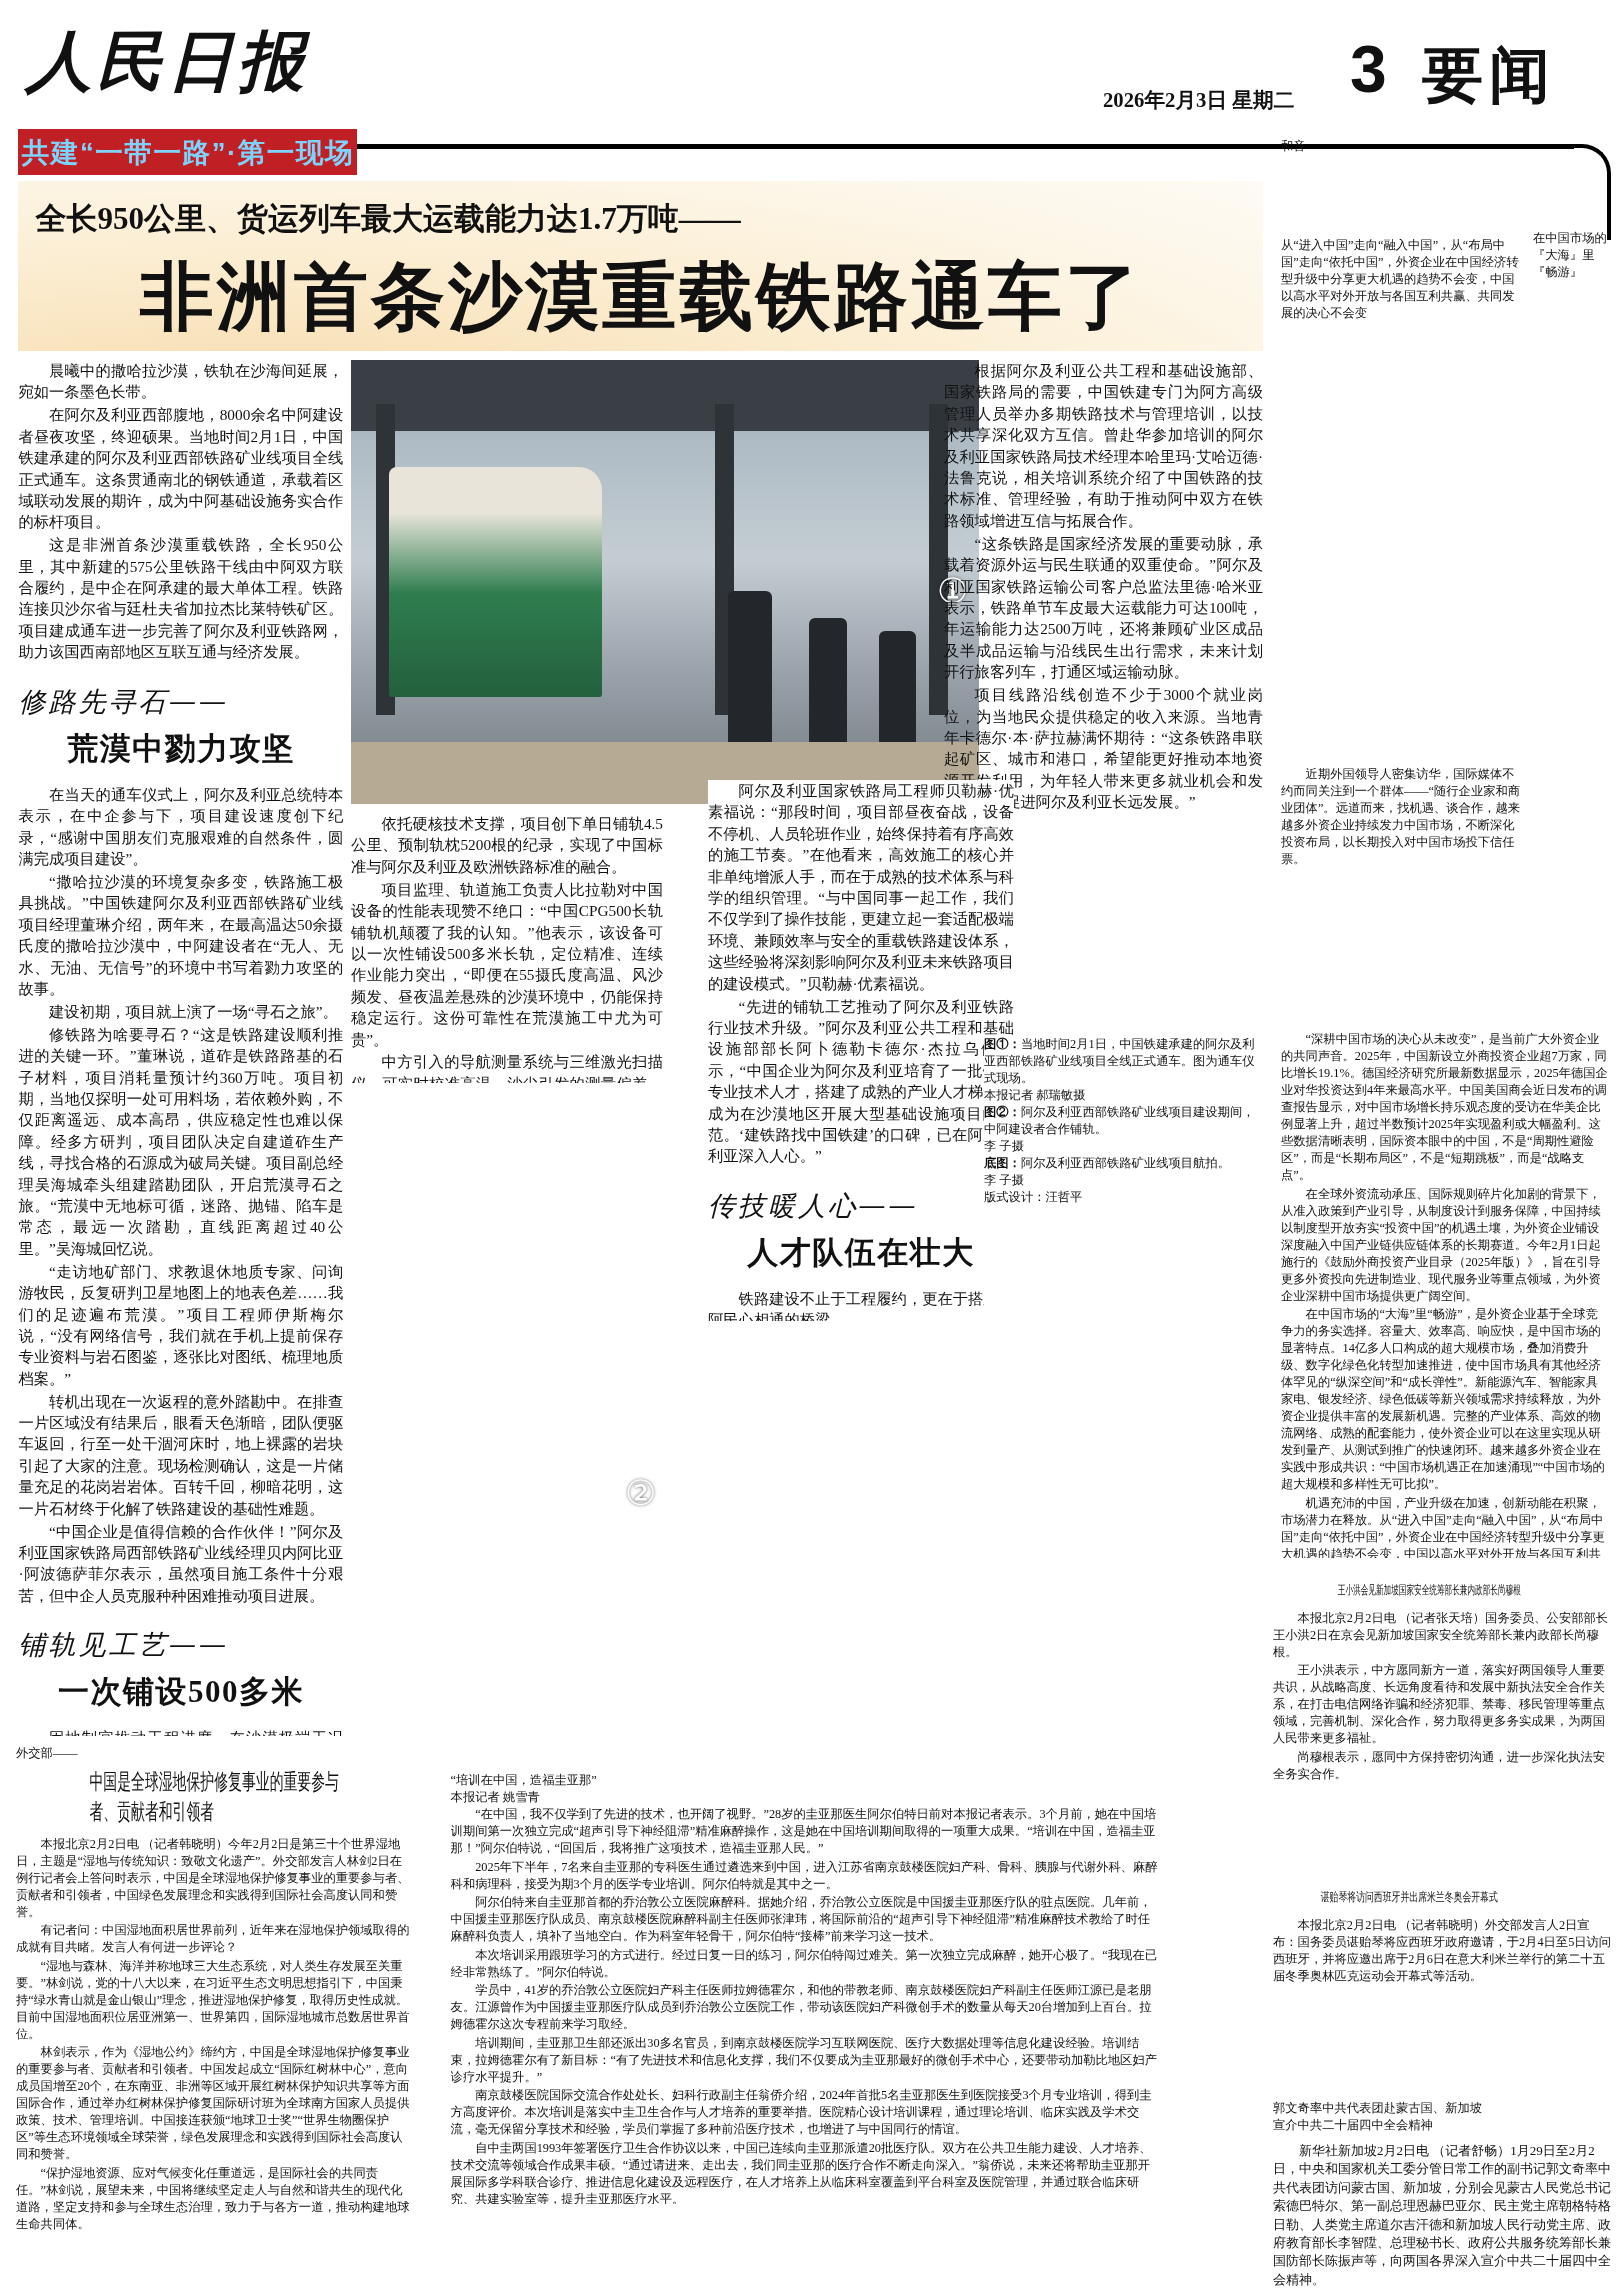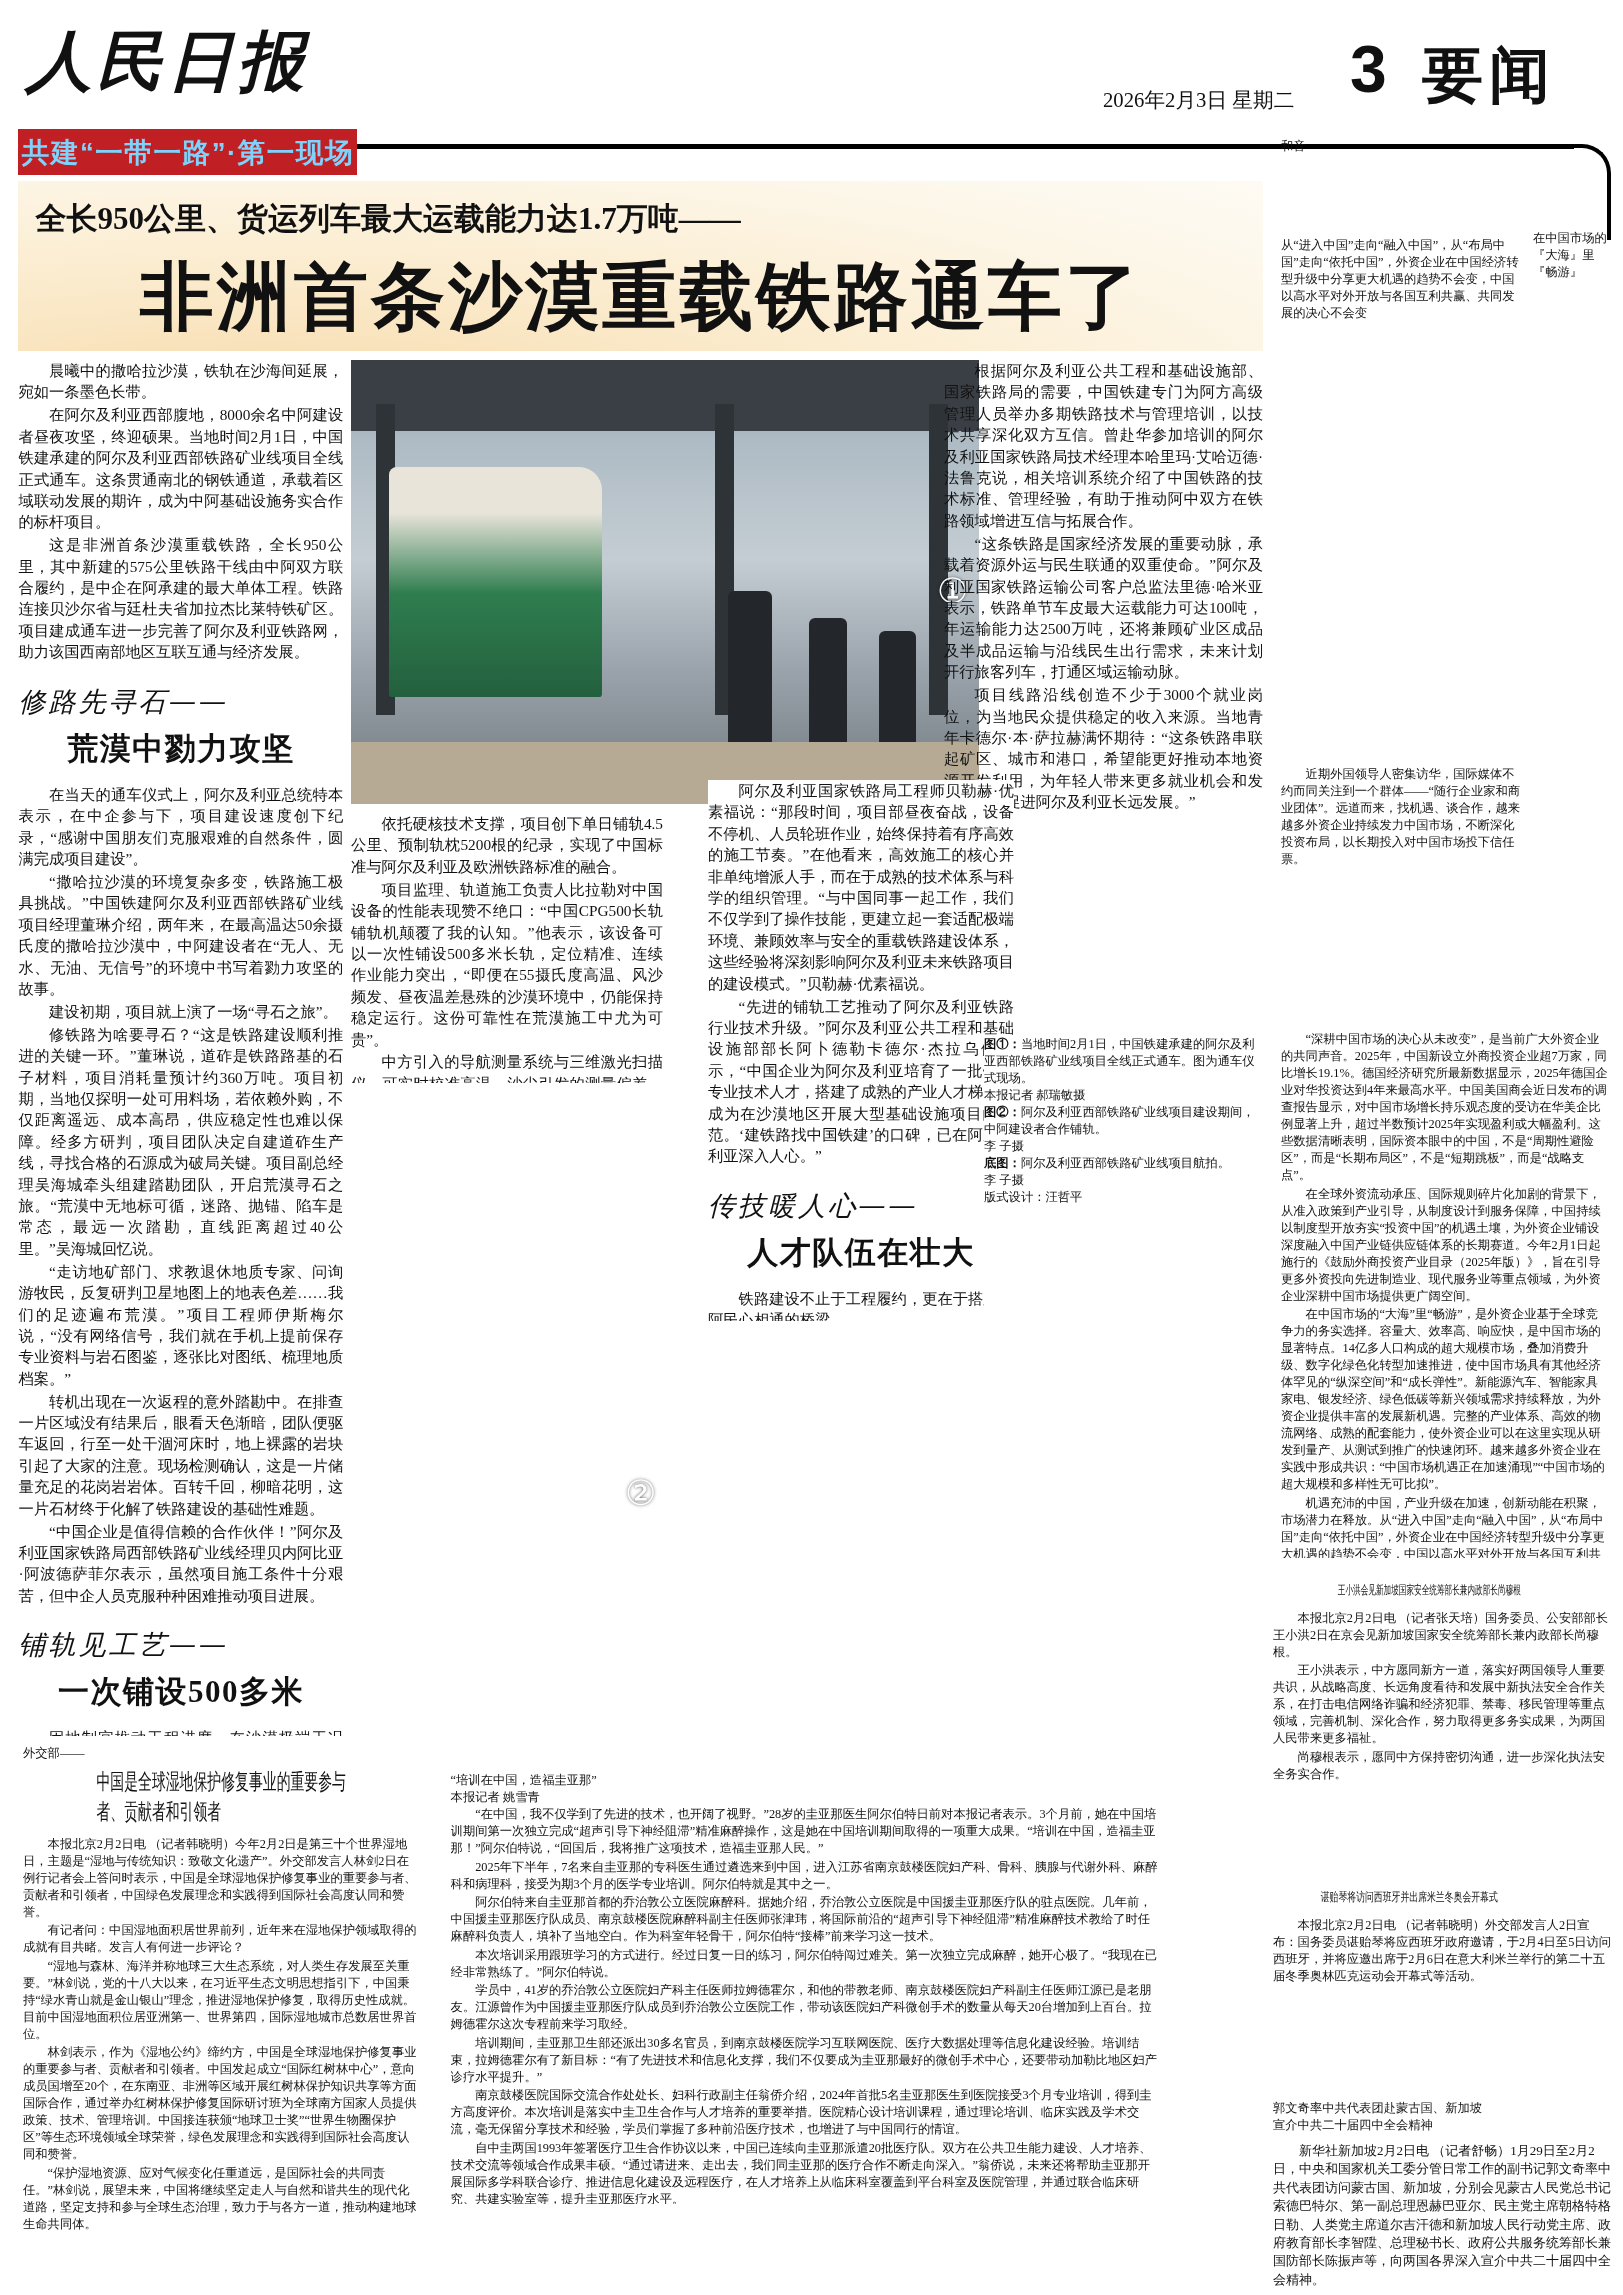--- a/index.html
+++ b/index.html
@@ -76,21 +76,21 @@
   .redbox{border:3.1px solid #e60012;background:#fff;}
   .redbox-title{font-size:44px;font-weight:900;font-family:"Liberation Sans",sans-serif;text-align:center;letter-spacing:1.5px;}
   .redbox-byline{font-size:18.4px;text-align:center;font-family:"DejaVu Serif",serif;font-style:italic;margin:13.8px 0 15.3px 0;}
   .redbox-cols{columns:2;column-gap:29px;font-size:12.6px;line-height:1.45;text-align:justify;}
   .guo-title{font-size:20.7px;font-weight:bold;text-align:center;font-family:"DejaVu Serif",serif;line-height:1.5;}
 </style>
 </head>
 <body>
 
 <div class="abs masthead" style="left:26px;top:17px;">人民日报</div>
-<div class="abs hdr-date" style="left:1103px;top:86px;">2026年2月3日 星期二</div>
+<div class="abs hdr-date" style="left:1103px;top:86px;font-weight:bold;">2026年2月3日 星期二</div>
 <div class="abs hdr-pageno" style="left:1350px;top:31px;">3</div>
 <div class="abs hdr-section" style="left:1422px;top:35px;">要闻</div>
 <div class="abs hdr-rule" style="left:18.4px;top:144px;width:1556px;"></div>
 <div class="abs hdr-corner" style="left:1572px;top:144px;width:35px;height:92px;"></div>
 
 <div class="abs banner" style="left:18.4px;top:129px;width:339px;height:46px;z-index:3;">
   <span>共建“一带一路”·第一现场</span>
 </div>
 
 <div class="abs feature-band" style="left:18.4px;top:181px;width:1245px;height:170px;">
@@ -249,21 +249,21 @@
 <div class="abs thinrule" style="left:1273px;top:2088px;width:337px;"></div>
 
 <div class="abs clip" style="left:1273px;top:2100px;width:341px;height:188px;">
   <div class="guo-title">郭文奇率中共代表团赴蒙古国、新加坡</div>
   <div class="guo-title">宣介中共二十届四中全会精神</div>
   <div class="rt-body" style="margin-top:7.7px;font-size:13px;line-height:1.42;">
       <p class="para">新华社新加坡2月2日电 （记者舒畅）1月29日至2月2日，中央和国家机关工委分管日常工作的副书记郭文奇率中共代表团访问蒙古国、新加坡，分别会见蒙古人民党总书记索德巴特尔、第一副总理恩赫巴亚尔、民主党主席朝格特格日勒、人类党主席道尔吉汗德和新加坡人民行动党主席、政府教育部长李智陞、总理秘书长、政府公共服务统筹部长兼国防部长陈振声等，向两国各界深入宣介中共二十届四中全会精神。</p>
     </div>
 </div>
 
-<div class="abs clip" style="left:23px;top:1745px;width:397px;height:545px;">
+<div class="abs clip" style="left:16px;top:1745px;width:397px;height:545px;">
   <div class="kicker">外交部——</div>
   <div class="oneline-title" style="transform:scaleX(0.63);margin-top:4.6px;font-size:22px;">中国是全球湿地保护修复事业的重要参与者、贡献者和引领者</div>
   <div class="smallbody" style="margin-top:9.2px;">
       <p class="para">本报北京2月2日电 （记者韩晓明）今年2月2日是第三十个世界湿地日，主题是“湿地与传统知识：致敬文化遗产”。外交部发言人林剑2日在例行记者会上答问时表示，中国是全球湿地保护修复事业的重要参与者、贡献者和引领者，中国绿色发展理念和实践得到国际社会高度认同和赞誉。</p>
       <p class="para">有记者问：中国湿地面积居世界前列，近年来在湿地保护领域取得的成就有目共睹。发言人有何进一步评论？</p>
       <p class="para">“湿地与森林、海洋并称地球三大生态系统，对人类生存发展至关重要。”林剑说，党的十八大以来，在习近平生态文明思想指引下，中国秉持“绿水青山就是金山银山”理念，推进湿地保护修复，取得历史性成就。目前中国湿地面积位居亚洲第一、世界第四，国际湿地城市总数居世界首位。</p>
       <p class="para">林剑表示，作为《湿地公约》缔约方，中国是全球湿地保护修复事业的重要参与者、贡献者和引领者。中国发起成立“国际红树林中心”，意向成员国增至20个，在东南亚、非洲等区域开展红树林保护知识共享等方面国际合作，通过举办红树林保护修复国际研讨班为全球南方国家人员提供政策、技术、管理培训。中国接连获颁“地球卫士奖”“世界生物圈保护区”等生态环境领域全球荣誉，绿色发展理念和实践得到国际社会高度认同和赞誉。</p>
       <p class="para">“保护湿地资源、应对气候变化任重道远，是国际社会的共同责任。”林剑说，展望未来，中国将继续坚定走人与自然和谐共生的现代化道路，坚定支持和参与全球生态治理，致力于与各方一道，推动构建地球生命共同体。</p>
     </div>
 </div>

